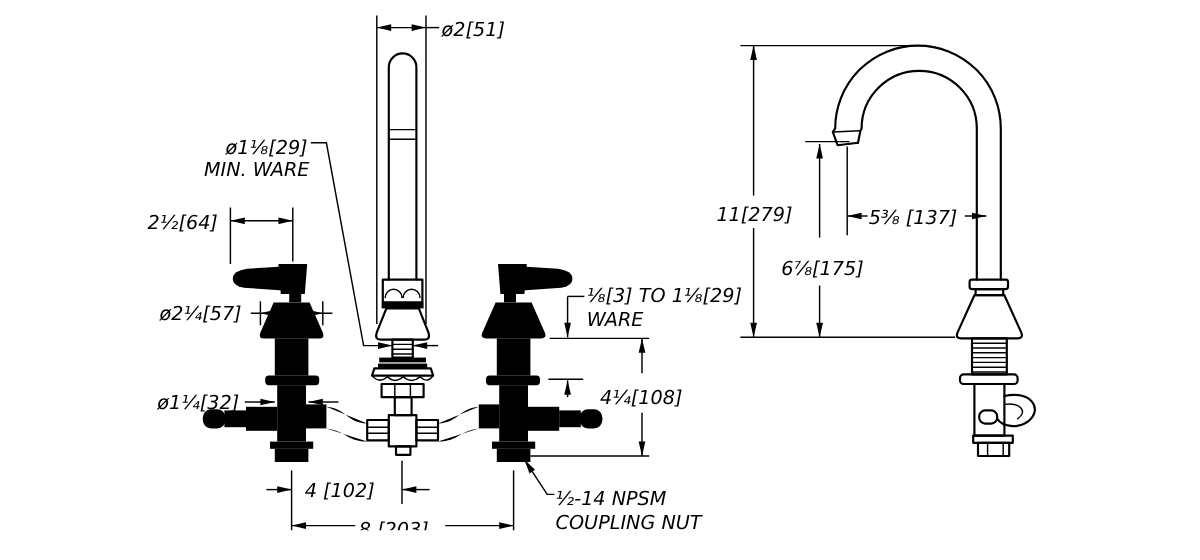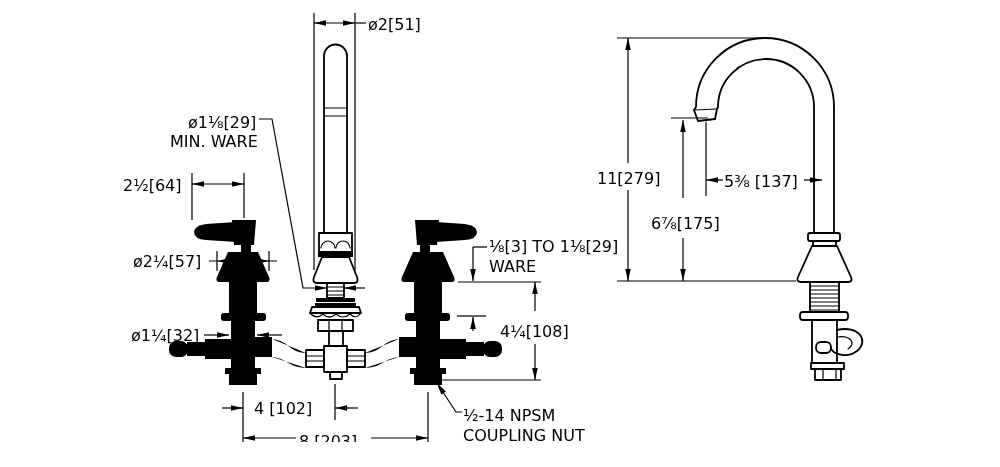--- a/index.html
+++ b/index.html
@@ -1,17 +1,17 @@
 <!DOCTYPE html>
 <html><head>
 <meta charset="utf-8">
 <style>
   html,body{margin:0;padding:0;background:#ffffff;}
   .stage{position:relative;width:1000px;height:442px;background:#ffffff;overflow:hidden;
-         font-family:"DejaVu Sans", sans-serif;}
+         font-family:"DejaVu Sans", sans-serif;font-style:italic;}
   svg{display:block;}
   .obj path,.obj rect,.obj line{stroke:#000;stroke-width:1.8;fill:none;stroke-linecap:round;stroke-linejoin:round;}
   .obj .thin{stroke-width:1.2;}
   .obj .solid{fill:#000;stroke:none;}
   .dim path,.dim line{stroke:#000;stroke-width:1.2;fill:none;stroke-linecap:butt;}
   text.t{font-family:"DejaVu Sans", sans-serif;font-size:16px;fill:#000;}
 </style>
 </head>
 <body>
 

